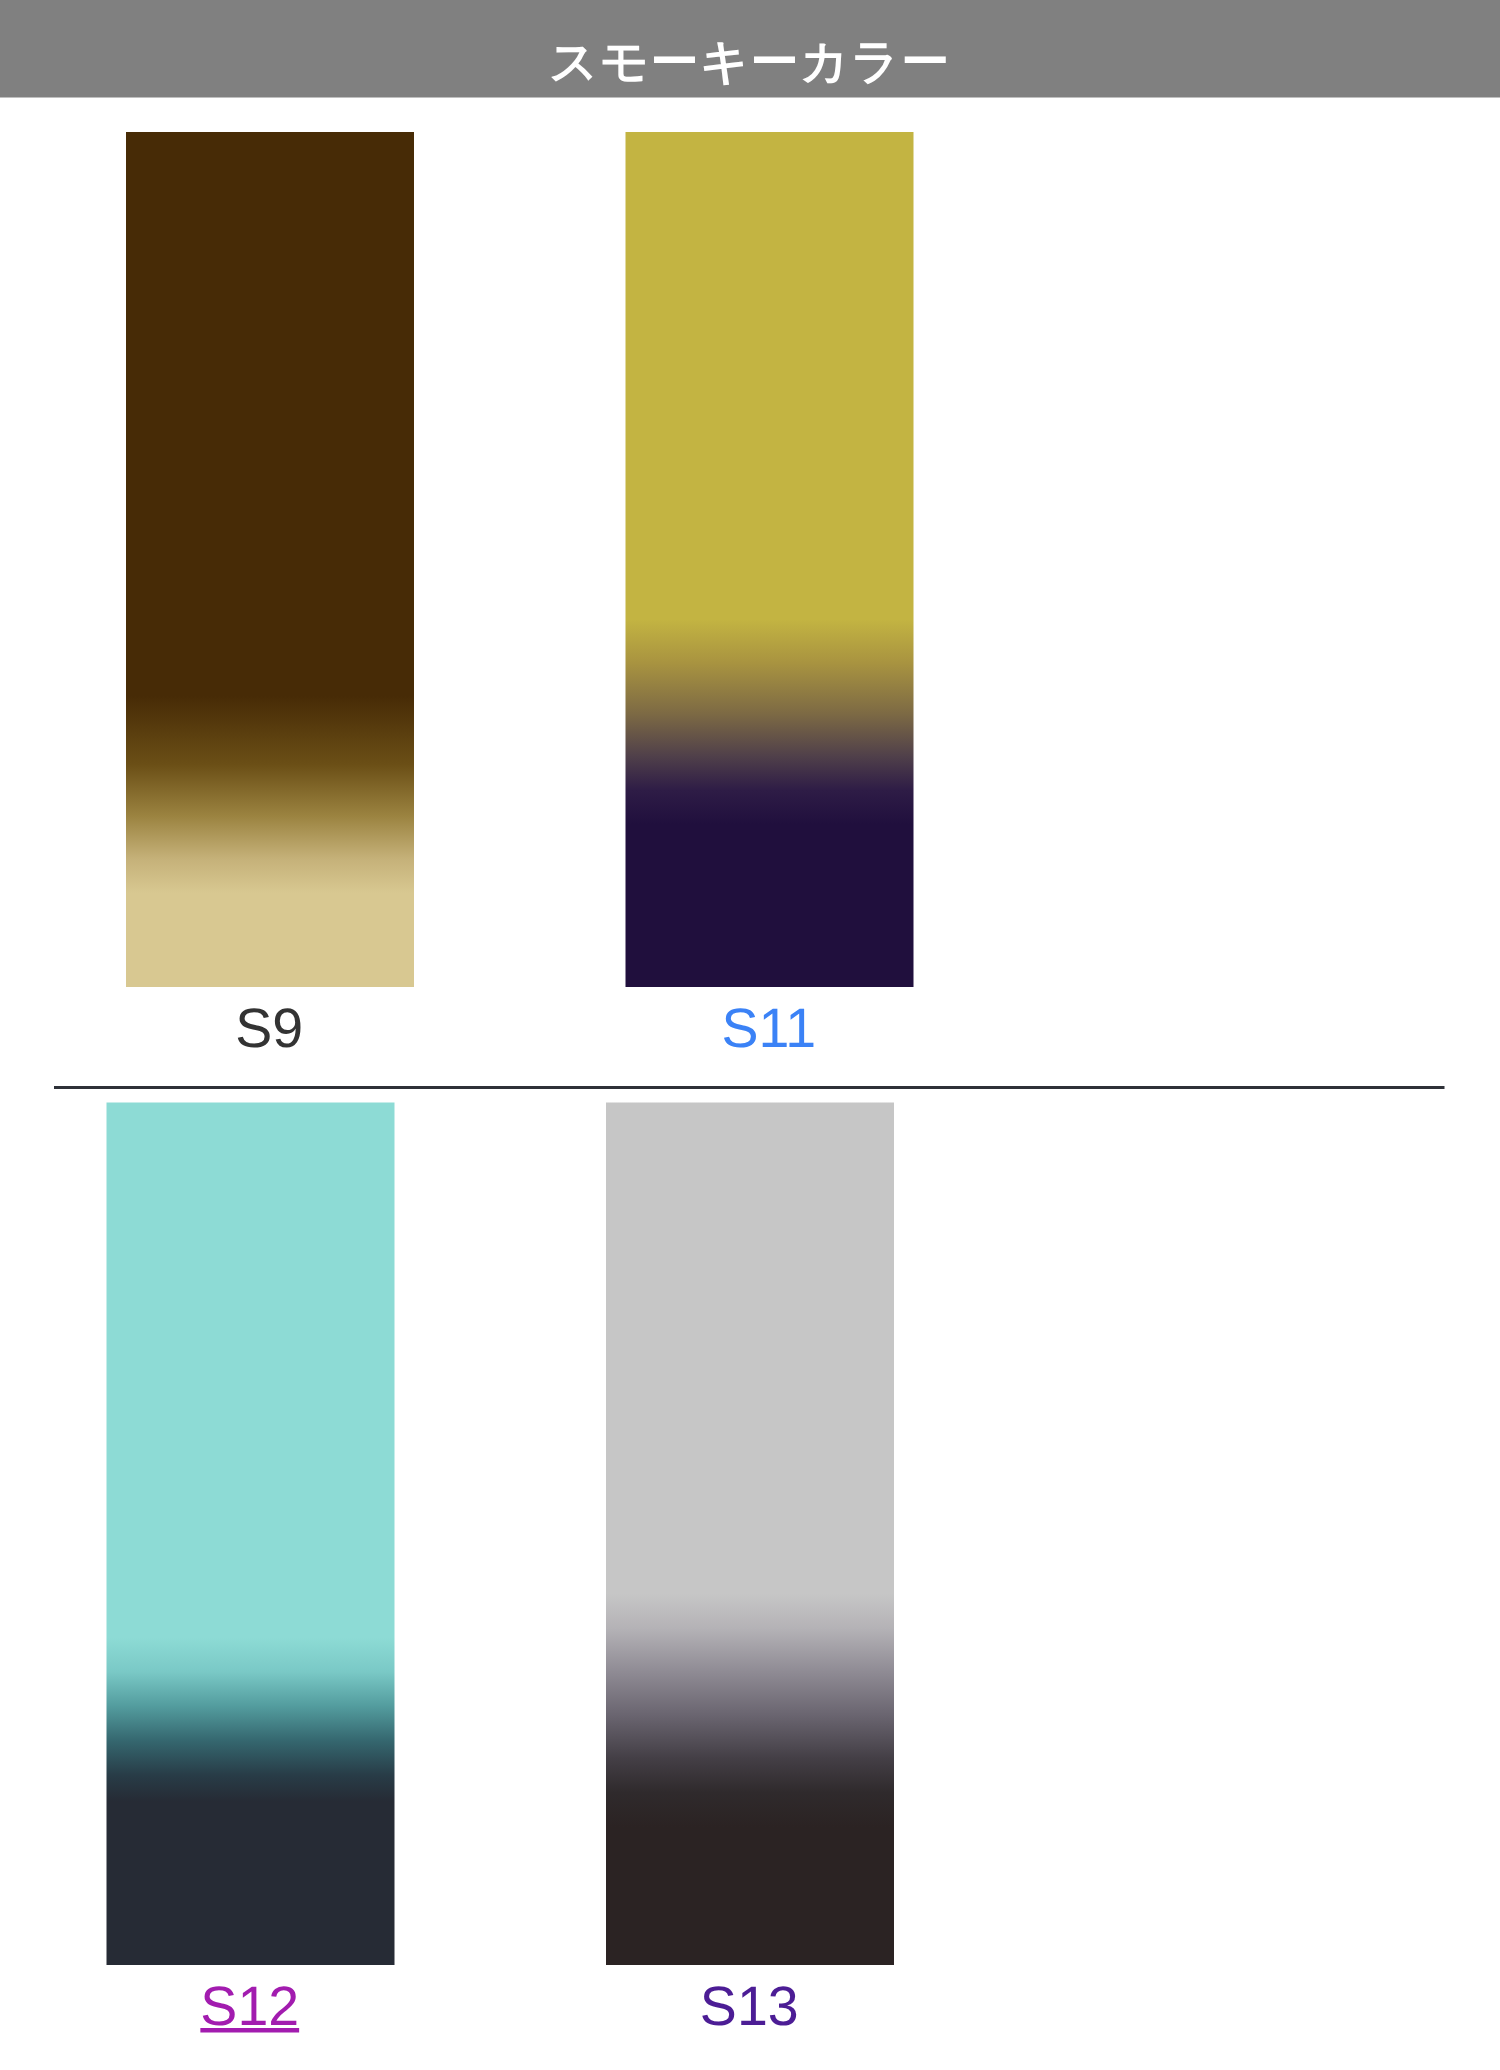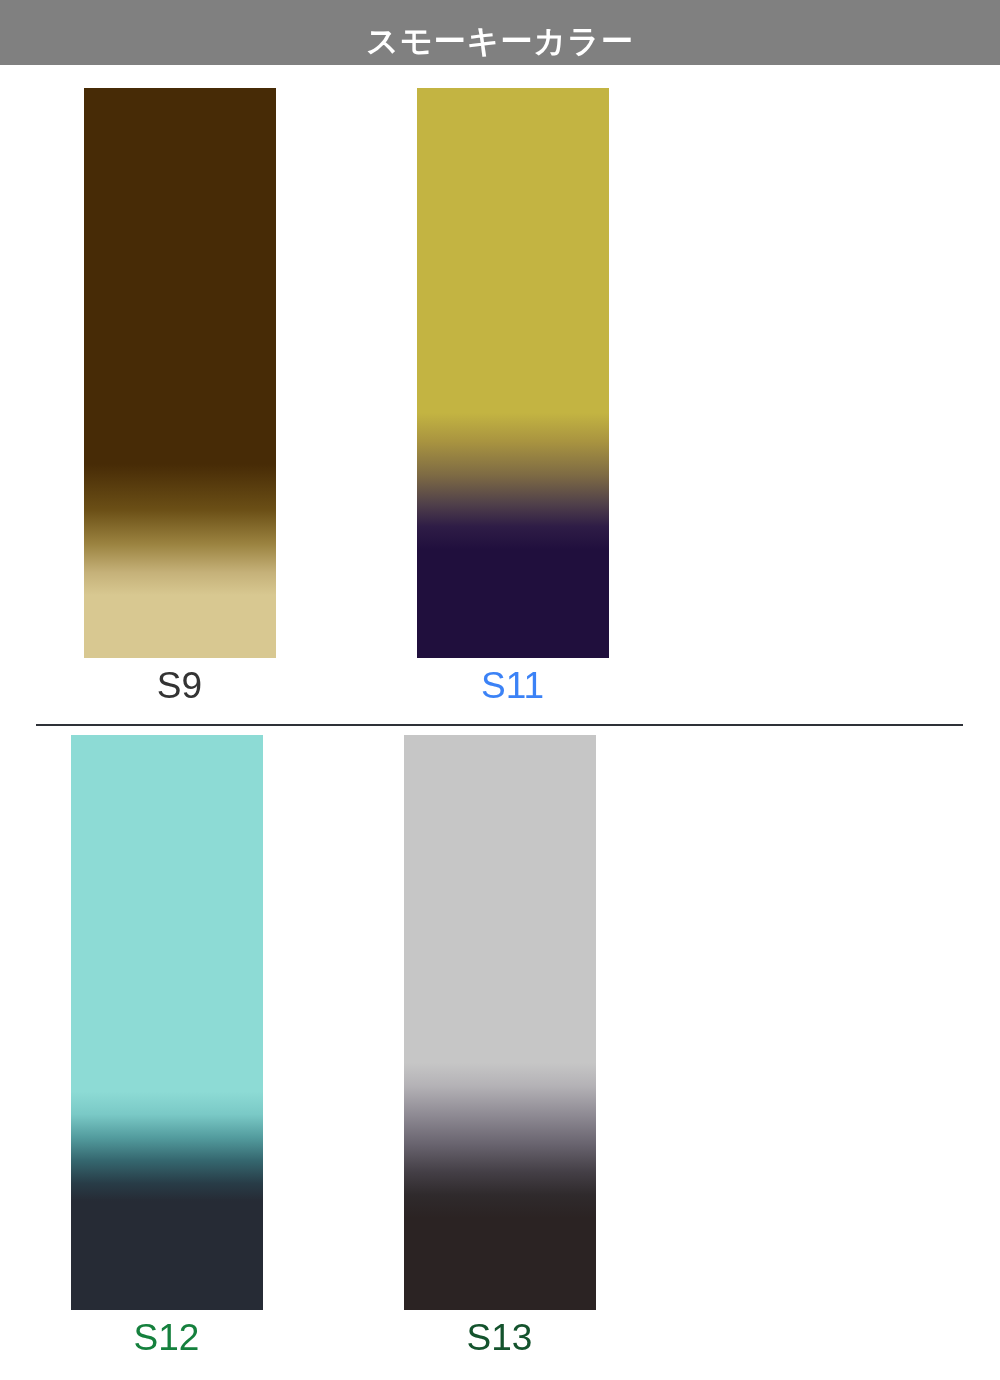--- a/index.html
+++ b/index.html
@@ -113,25 +113,25 @@
     </div>
 
   </div>
 
   <div class="divider" style="background: rgb(46, 49, 56);"></div>
 
   <div class="row row-2">
 
     <div class="cell">
       <div class="swatch" style="background: linear-gradient(rgb(141, 219, 213) 0%, rgb(141, 219, 213) 62%, rgb(122, 201, 198) 66%, rgb(83, 156, 158) 70%, rgb(53, 103, 111) 74%, rgb(40, 60, 71) 78%, rgb(38, 43, 53) 81%, rgb(38, 43, 53) 100%);"></div>
-      <div class="swatch-label" style="color: #15803d;">S12</div>
+      <div class="swatch-label" style="color: #a21caf; text-decoration: underline;">S12</div>
     </div>
 
     <div class="cell">
       <div class="swatch" style="background: linear-gradient(rgb(198, 198, 198) 0%, rgb(198, 198, 198) 57%, rgb(180, 178, 182) 61%, rgb(143, 139, 148) 66%, rgb(106, 101, 112) 71%, rgb(68, 63, 70) 76%, rgb(47, 42, 44) 80%, rgb(43, 35, 35) 84%, rgb(43, 35, 35) 100%);"></div>
-      <div class="swatch-label" style="color: #14532d; text-align: right;">S13</div>
+      <div class="swatch-label" style="color: #4c1d95; text-align: right;">S13</div>
     </div>
 
     <div class="cell"></div>
 
   </div>
 
 </div>
 
 </body></html>

